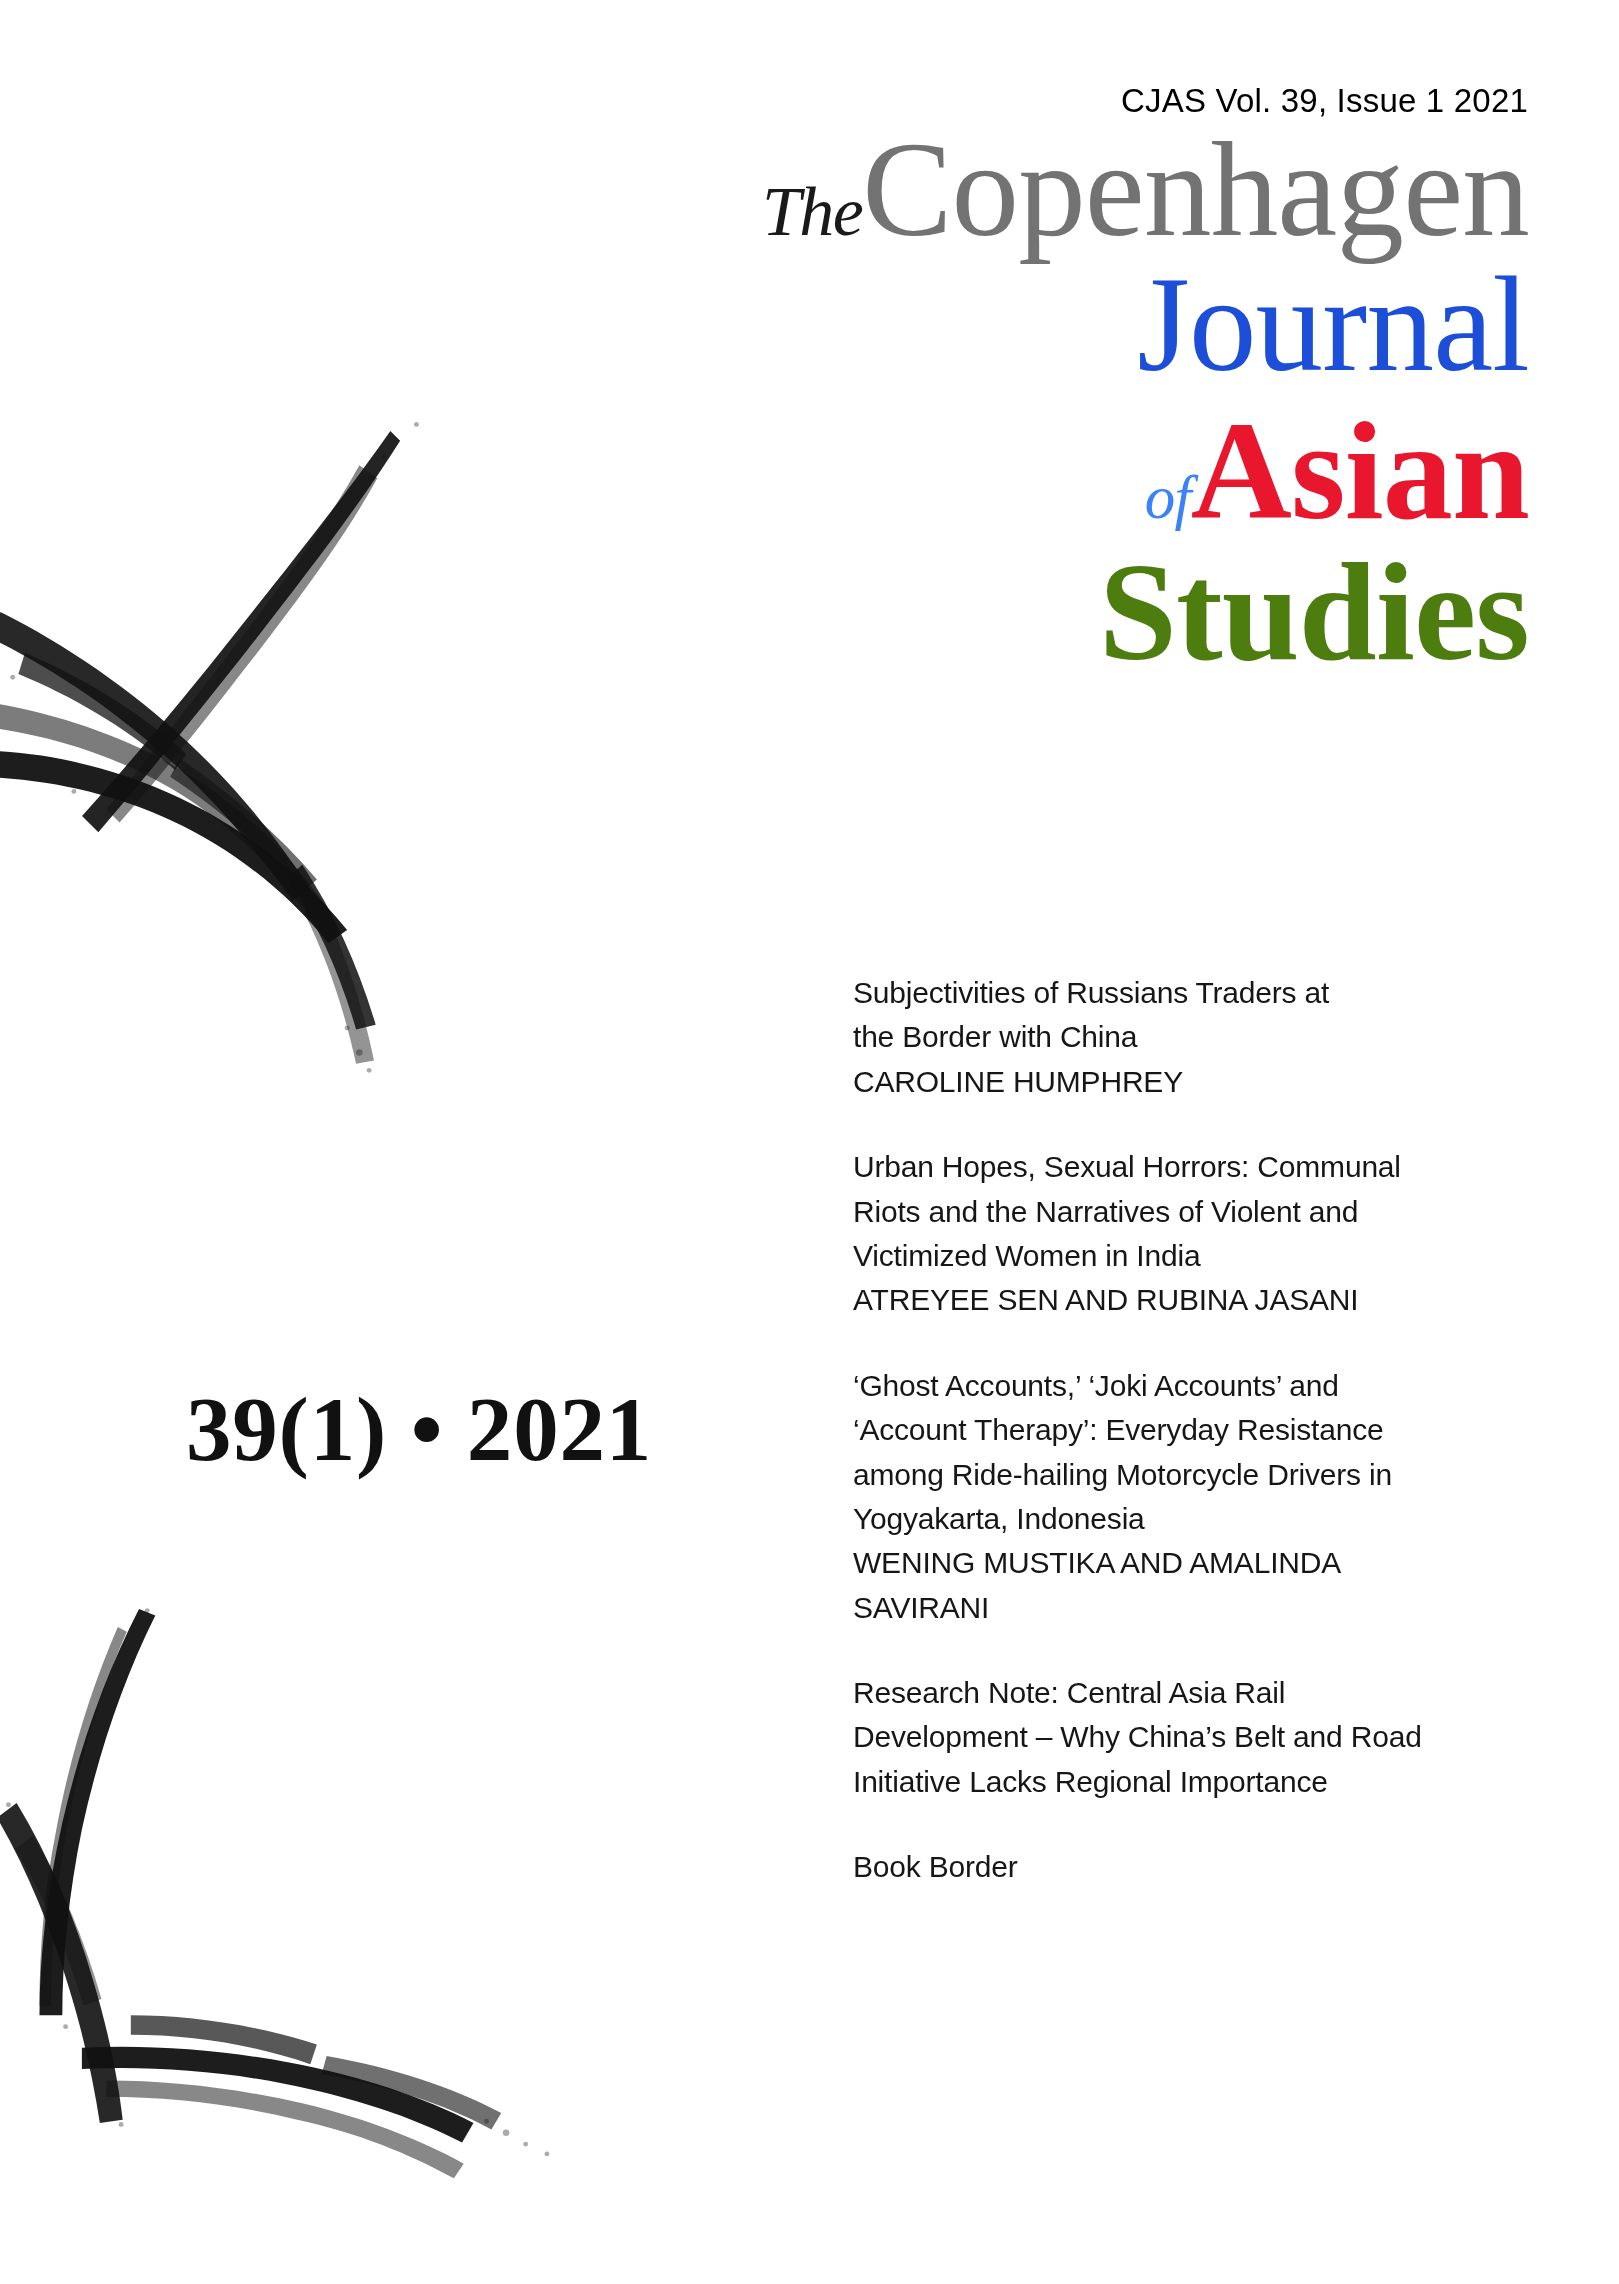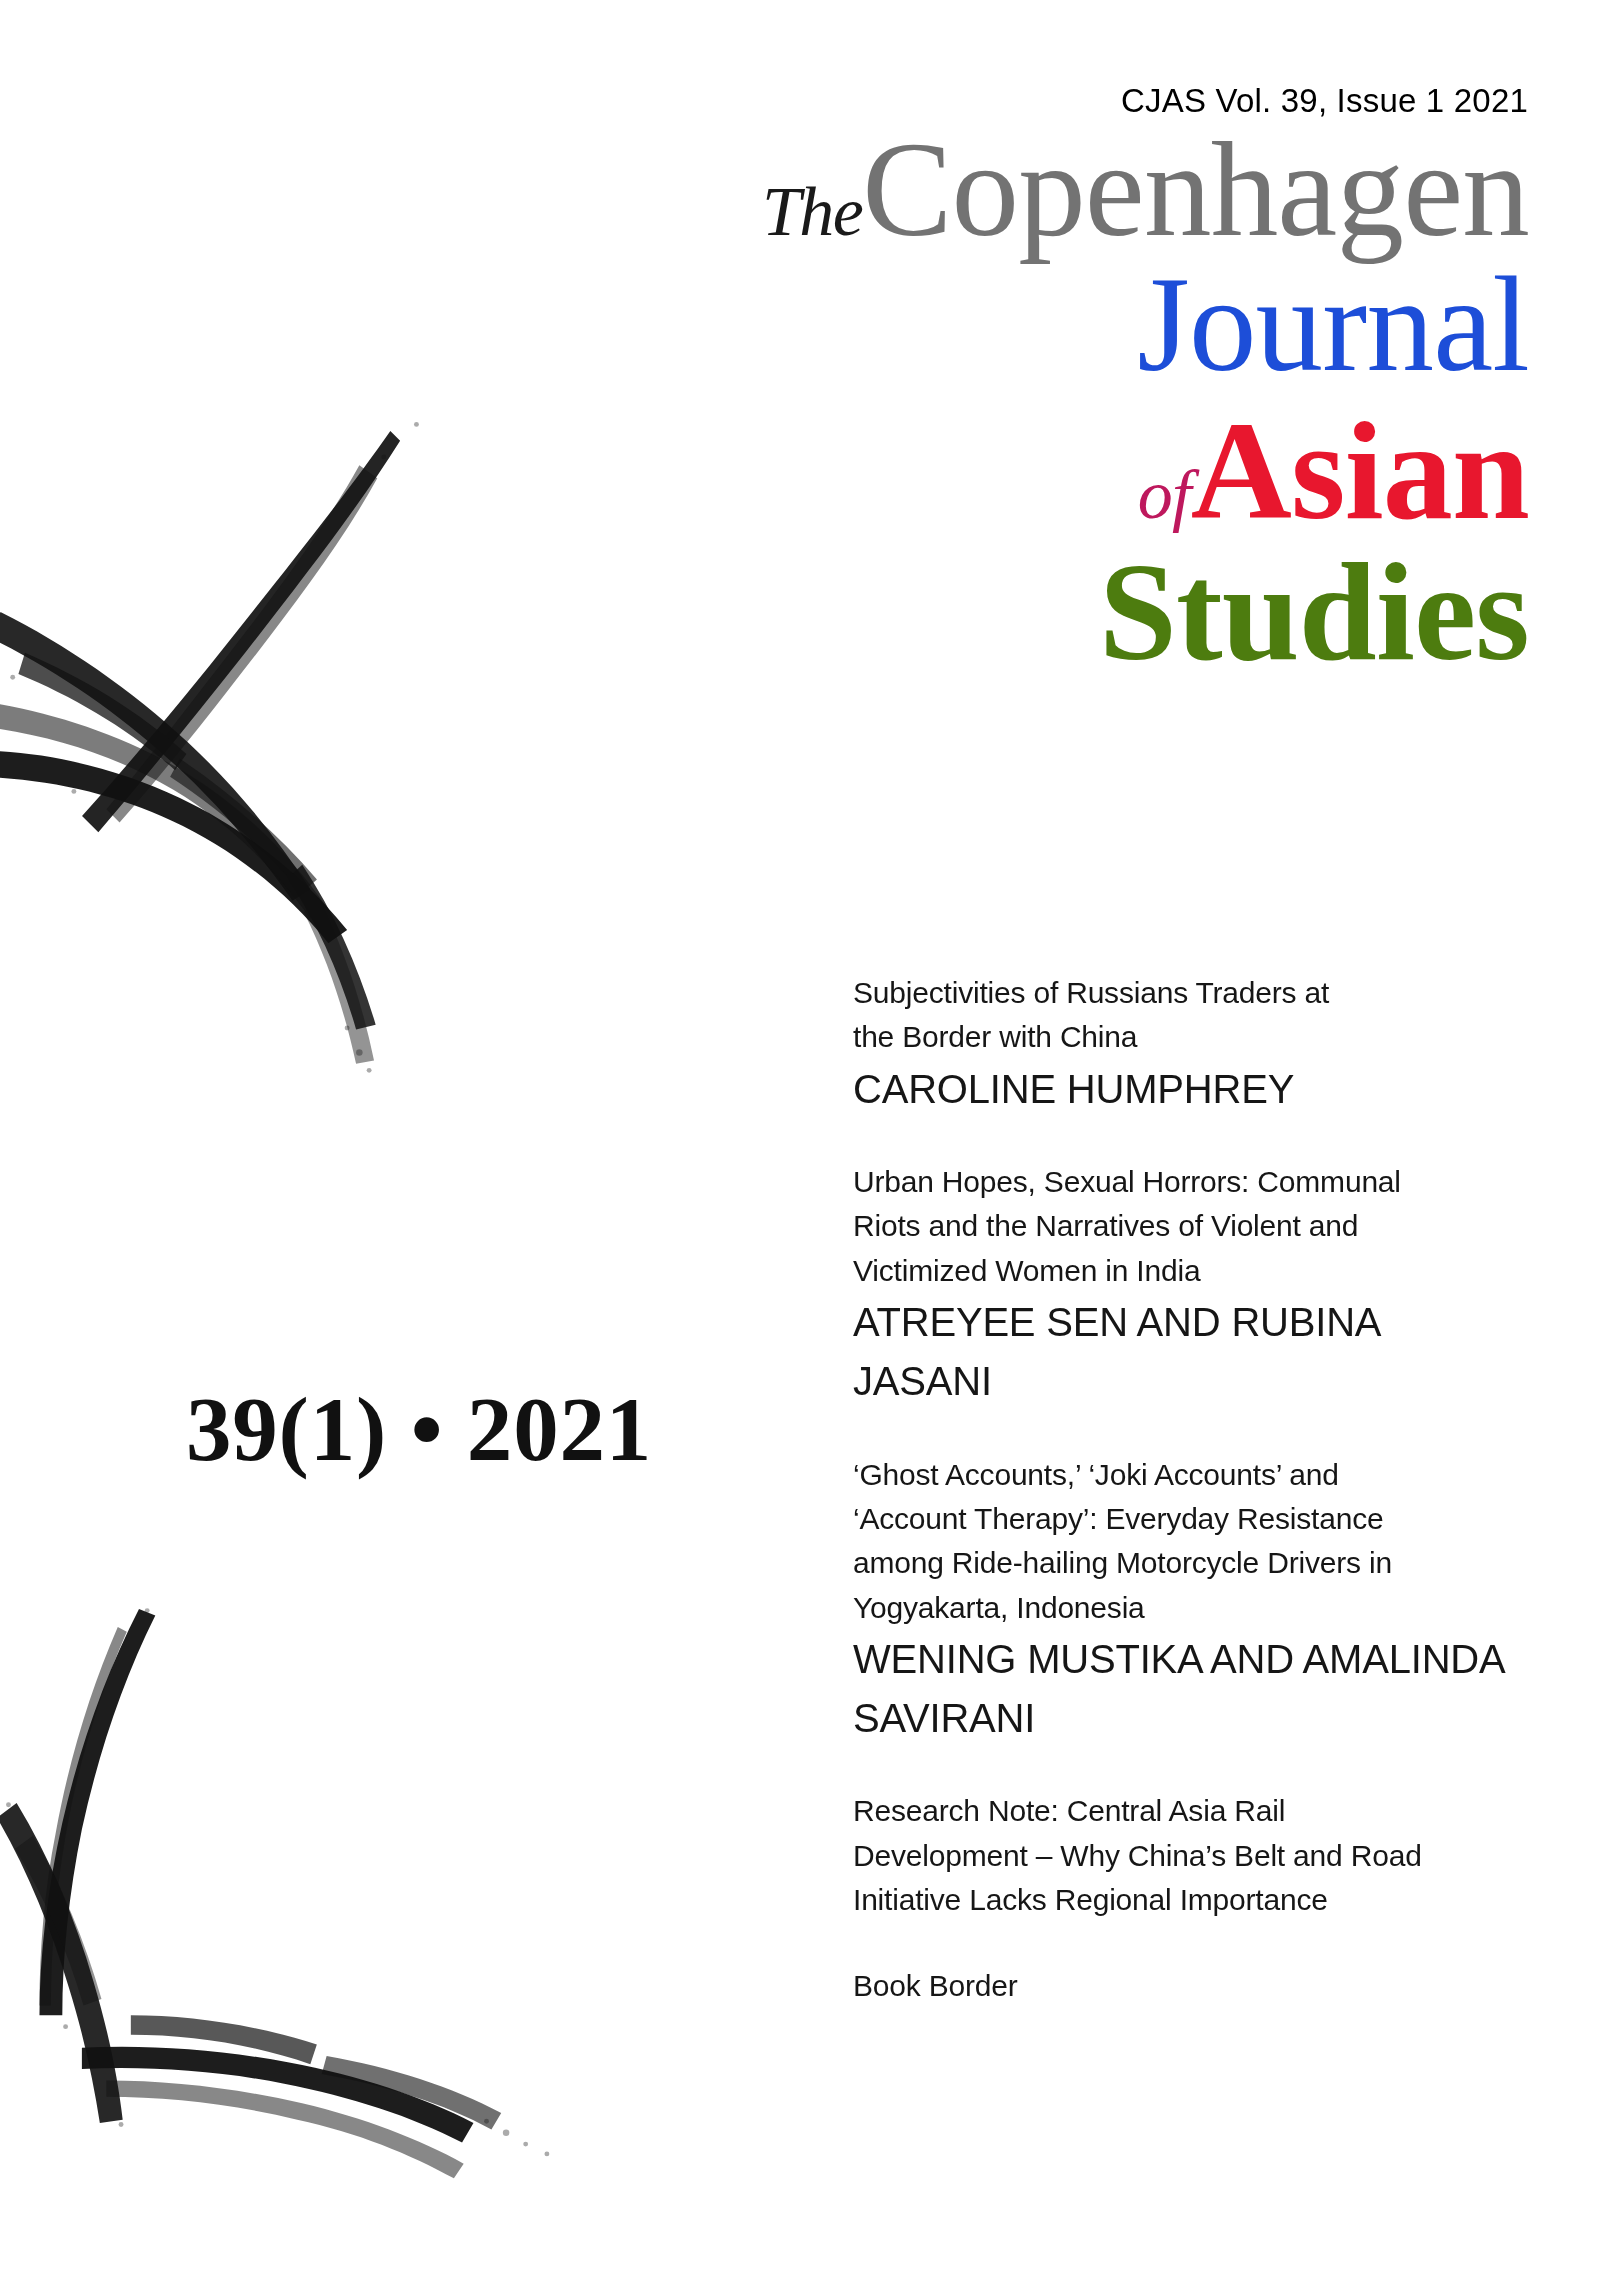--- a/index.html
+++ b/index.html
@@ -70,22 +70,22 @@
     margin-top: -4.9px;
   }
   .mast-line3 {
     white-space: nowrap;
     line-height: 1.08;
     margin-top: -3.3px;
   }
   .mast-of {
     font-family: "Liberation Serif", serif;
     font-style: italic;
-    font-size: 70px;
-    color: #be185d;
+    font-size: 61px;
+    color: #3b82f6;
     letter-spacing: -0.8px;
   }
   .mast-asian {
     font-family: "Liberation Serif", serif;
     font-weight: bold;
     font-size: 140px;
     color: #e8172e;
     letter-spacing: -0.8px;
   }
   .mast-studies {
@@ -125,21 +125,21 @@
   .entry:last-child { margin-bottom: 0; }
   .entry-title {
     font-family: "Liberation Sans", sans-serif;
     font-size: 30px;
     line-height: 1.48;
     color: #161616;
     letter-spacing: -0.2px;
   }
   .entry-authors {
     font-family: "Liberation Sans", sans-serif;
-    font-size: 40px;
+    font-size: 30px;
     line-height: 1.48;
     color: #161616;
     letter-spacing: -0.2px;
   }
 
   
   .art {
     position: absolute;
     pointer-events: none;
   }

